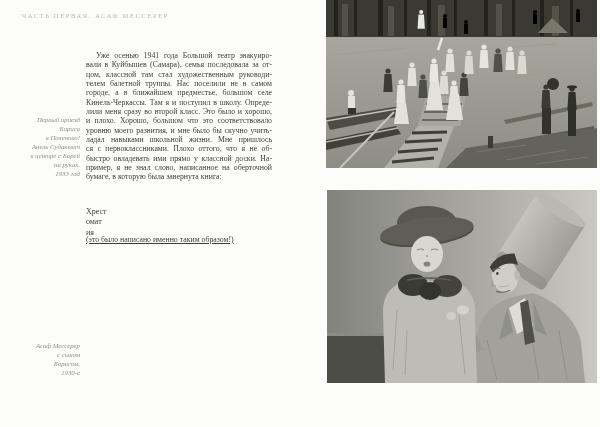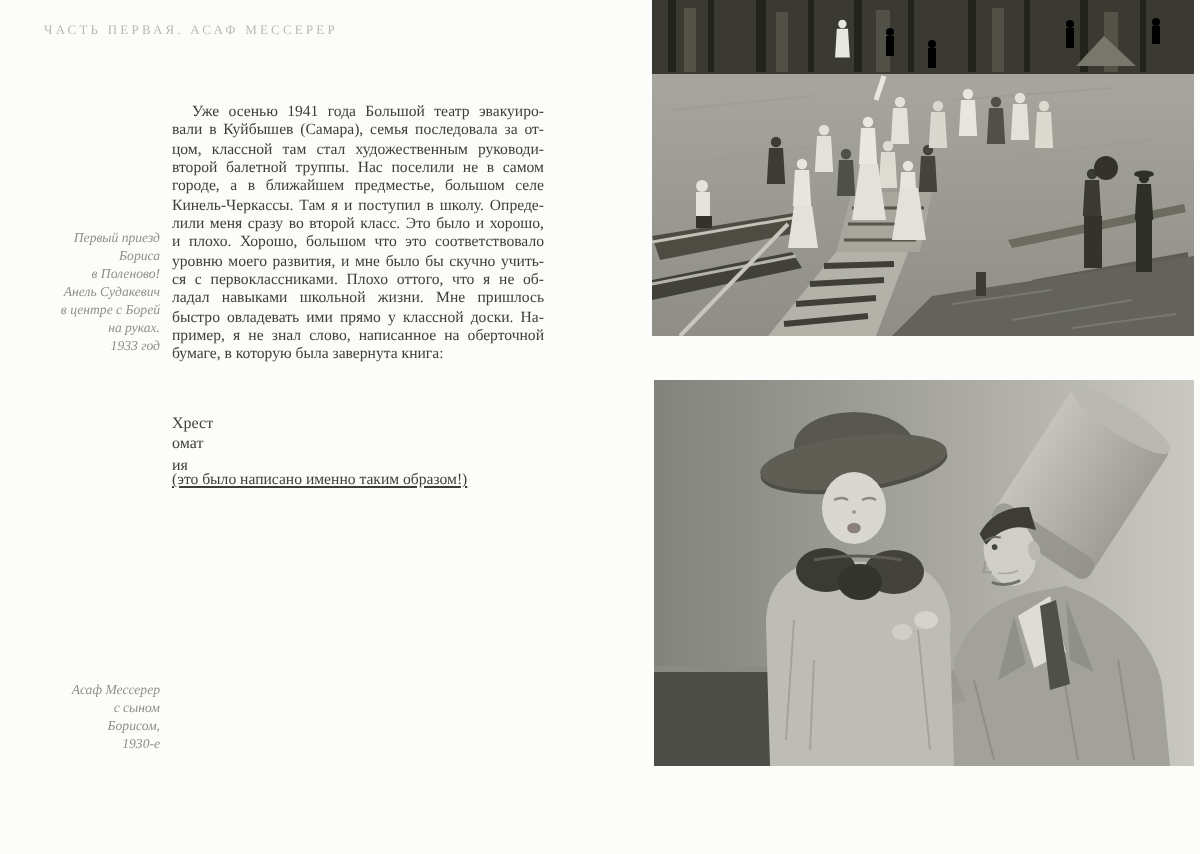--- a/index.html
+++ b/index.html
@@ -43,28 +43,28 @@
       <div>Анель Судакевич</div>
       <div>в центре с Борей</div>
       <div>на руках.</div>
       <div>1933 год</div>
     </div>
 
     <div class="body-text">
       <div class="jline first">Уже осенью 1941 года Большой театр эвакуиро-</div>
       <div class="jline">вали в Куйбышев (Самара), семья последовала за от-</div>
       <div class="jline">цом, классной там стал художественным руководи-</div>
-      <div class="jline">второй балетной труппы. Нас поселили не в самом</div>
+      <div class="jline">телем балетной труппы. Нас поселили не в самом</div>
       <div class="jline">городе, а в ближайшем предместье, большом селе</div>
       <div class="jline">Кинель-Черкассы. Там я и поступил в школу. Опреде-</div>
       <div class="jline">лили меня сразу во второй класс. Это было и хорошо,</div>
       <div class="jline">и плохо. Хорошо, большом что это соответствовало</div>
       <div class="jline">уровню моего развития, и мне было бы скучно учить-</div>
+      <div class="jline">ладал навыками школьной жизни. Мне пришлось</div>
       <div class="jline">ся с первоклассниками. Плохо оттого, что я не об-</div>
-      <div class="jline">ладал навыками школьной жизни. Мне пришлось</div>
       <div class="jline">быстро овладевать ими прямо у классной доски. На-</div>
       <div class="jline">пример, я не знал слово, написанное на оберточной</div>
       <div class="jline last">бумаге, в которую была завернута книга:</div>
     </div>
 
     <div class="stacked-word">
       <div>Хрест</div>
       <div>омат</div>
       <div>ия</div>
     </div>

